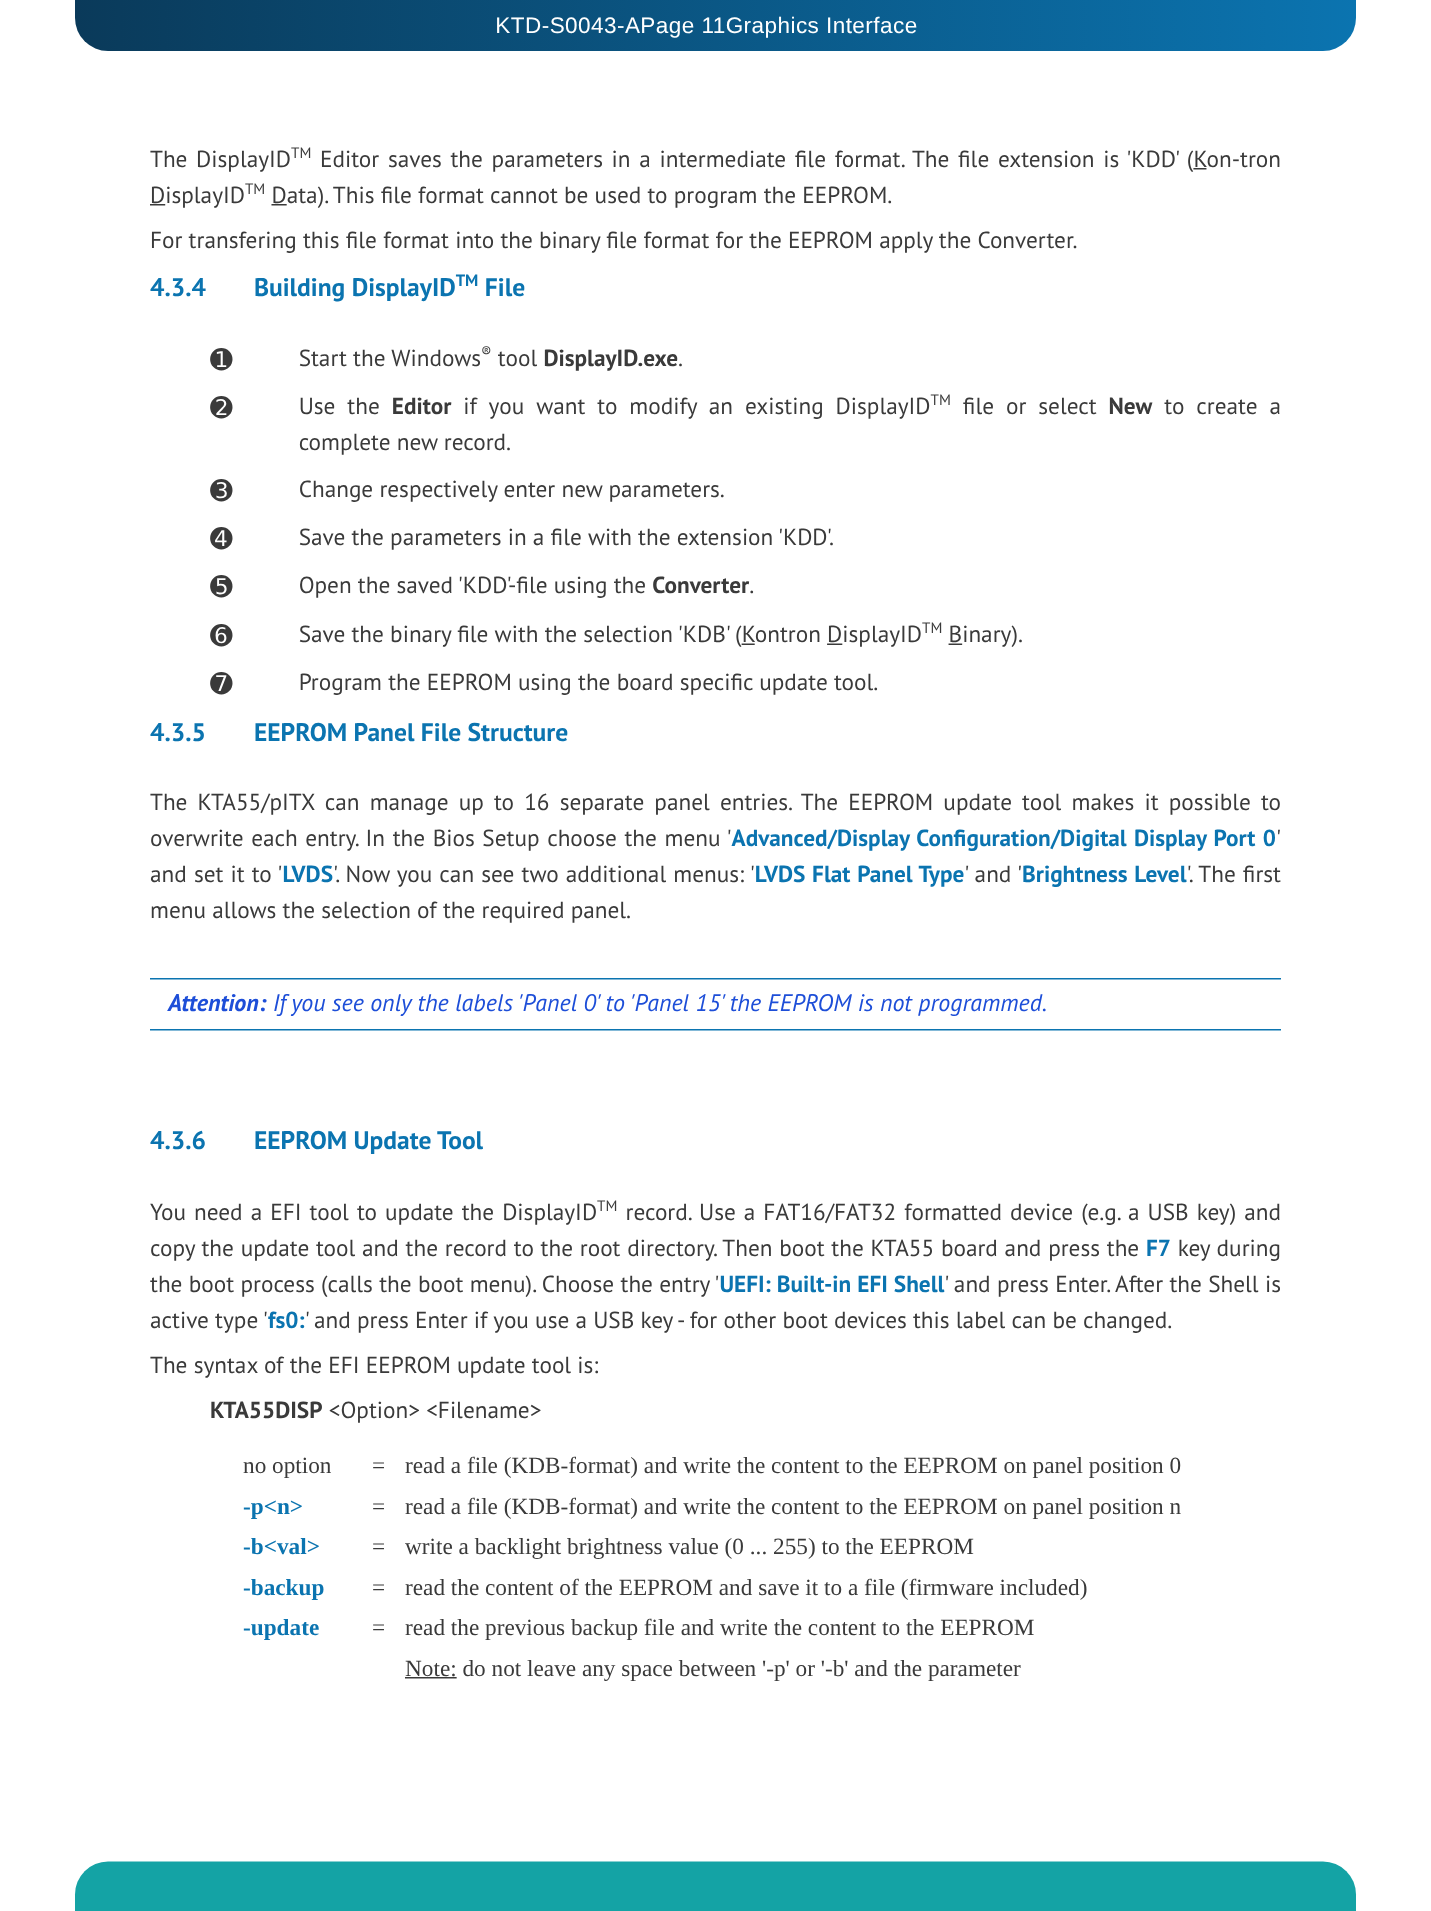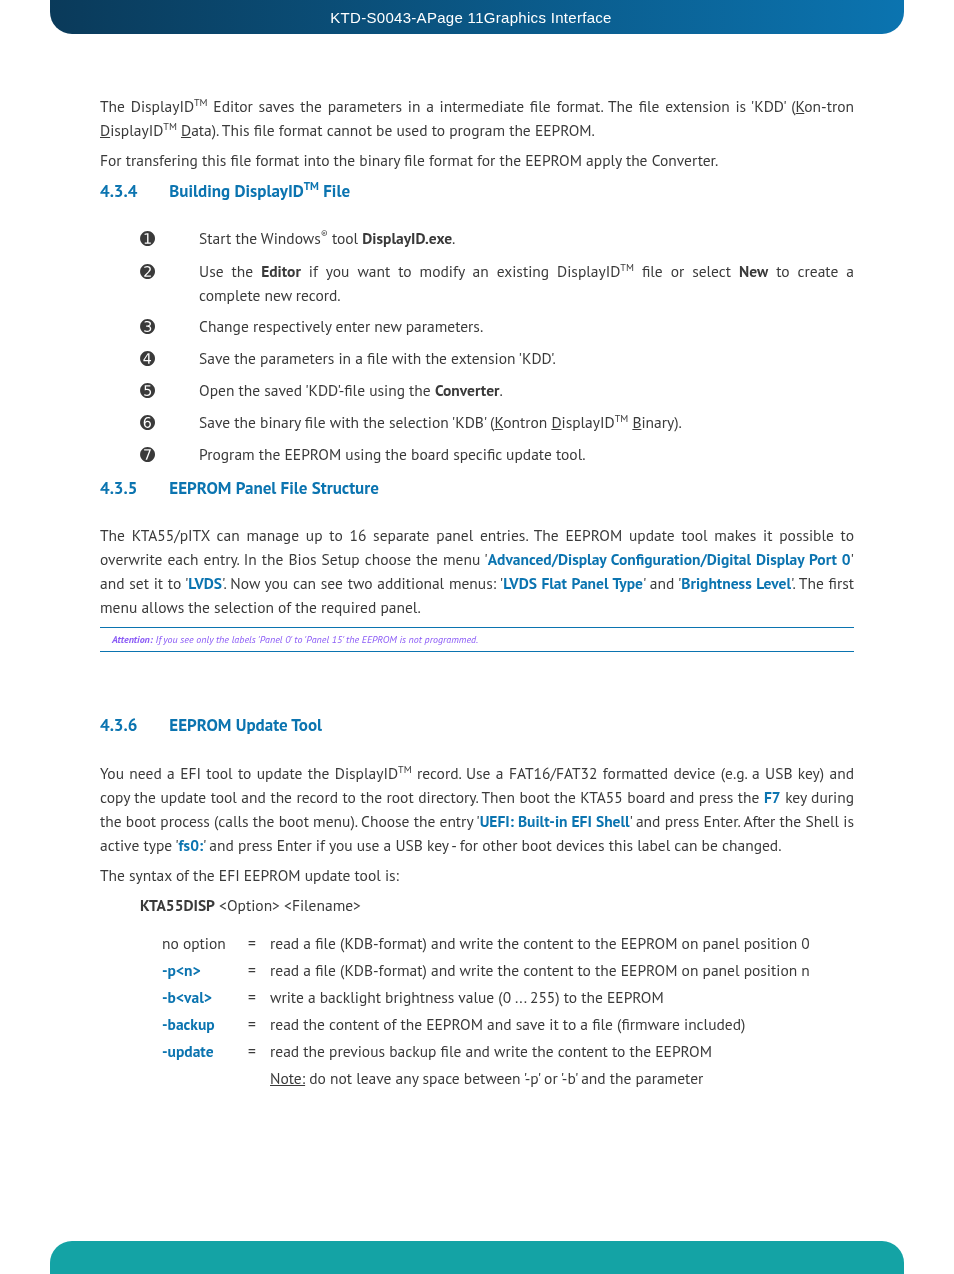--- a/index.html
+++ b/index.html
@@ -64,30 +64,30 @@
   }
   .step .txt { flex: 1; }
 
   .bold { font-weight: 700; }
   .blue-bold { color: #0b74b0; font-weight: 700; }
 
   .attention-box {
     border-top: 1px solid #0b74b0;
     border-bottom: 1px solid #0b74b0;
     padding: 4px 10px 4px 12px;
-    margin-top: 8px;
+    margin-top: 33px;
     font-style: italic;
-    color: #8b5cf6;
-    font-size: 10px;
+    color: #1d4ed8;
+    font-size: 16px;
   }
   .attention-box .lbl { font-weight: 700; font-style: italic; }
 
   .syntax-block { padding-left: 40px; margin-top: 6px; }
   .syntax-line { margin-bottom: 14px; }
-  .opt-table { padding-left: 22px; }
+  .opt-table { padding-left: 22px; font-family: Liberation Serif, serif; }
   .opt-row { display: flex; margin-bottom: 3px; }
   .opt-row .optkey { flex: 0 0 86px; }
   .opt-row .eq { flex: 0 0 22px; }
   .opt-row .desc { flex: 1; }
   .note-row { padding-left: 108px; }
 
   .footer {
     position: absolute;
     left: 50px; right: 50px;
     bottom: 0;

